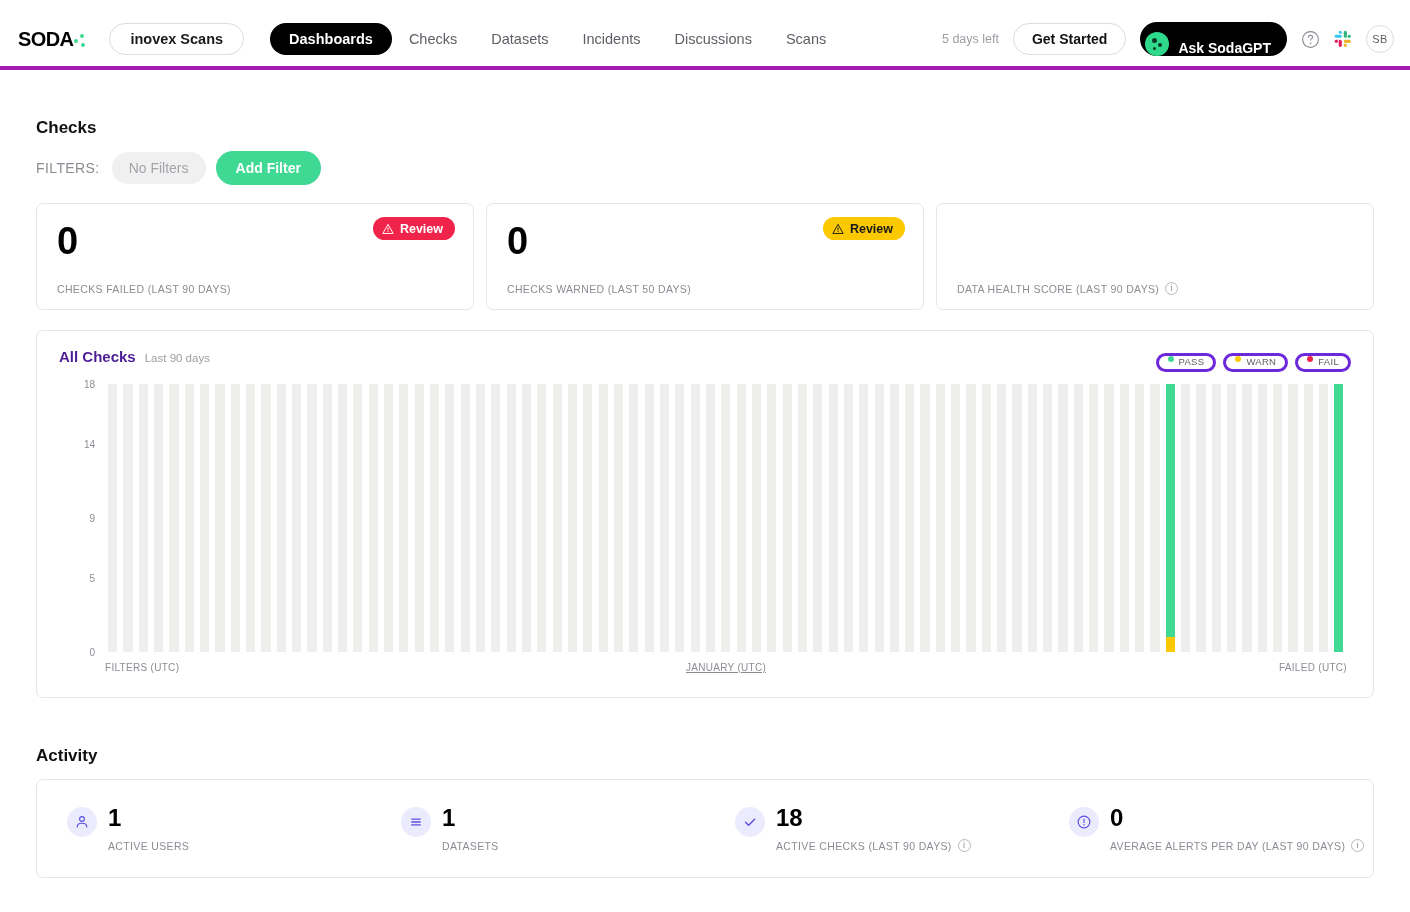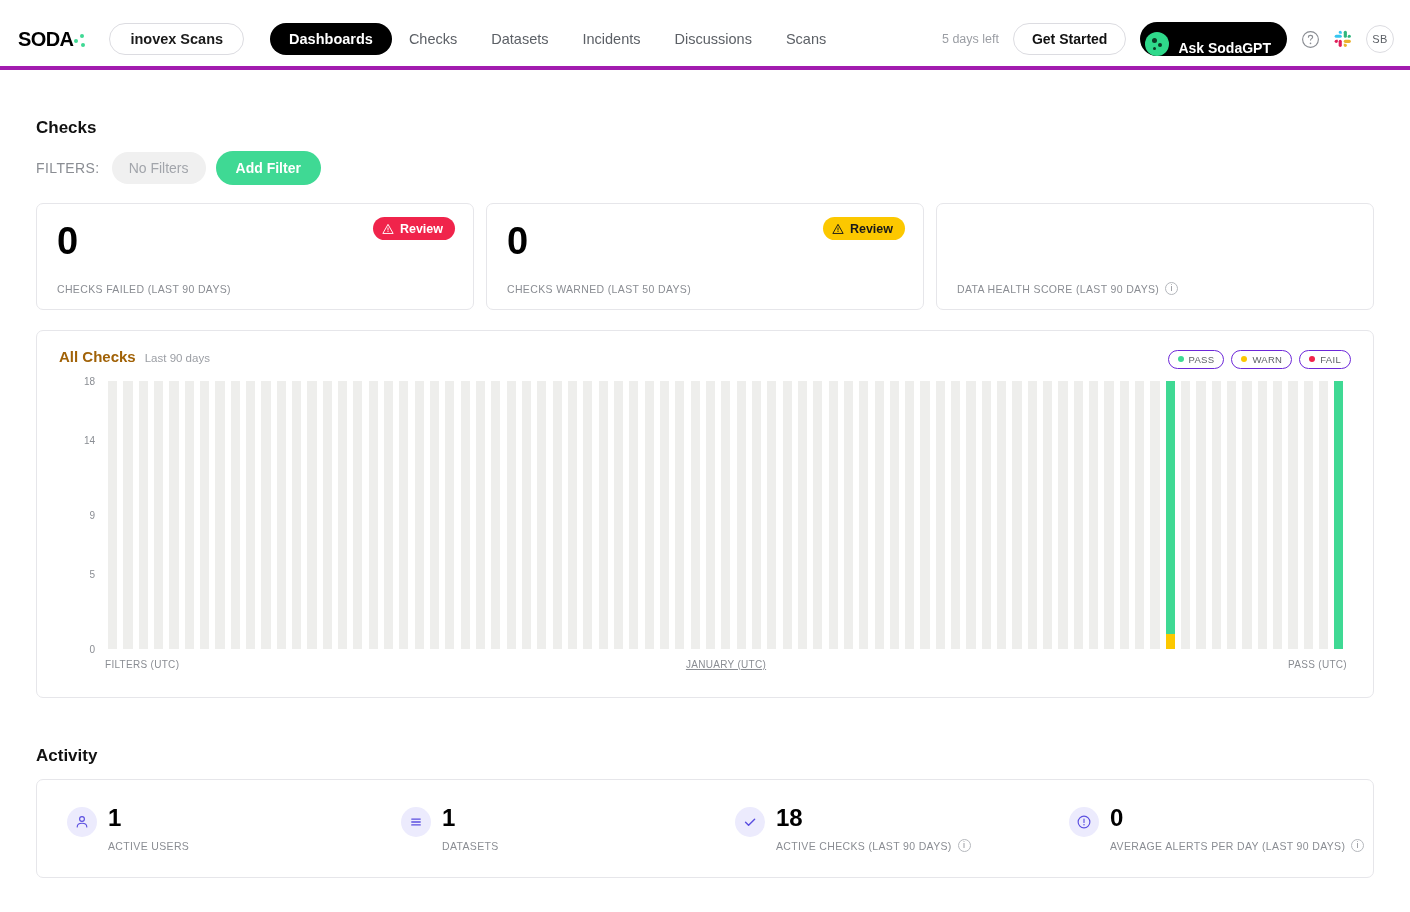--- a/index.html
+++ b/index.html
@@ -154,27 +154,27 @@
   }
 
   
   .chart-card {
     margin-top: 20px;
     border: 1px solid #e6e6ea; border-radius: 7px;
     background: #fff; height: 368px;
     padding: 17px 22px 0 22px; position: relative;
   }
   .chart-head { display: flex; align-items: baseline; }
-  .chart-title { font-size: 15px; font-weight: bold; color: #a16207; }
+  .chart-title { font-size: 15px; font-weight: bold; color: #4c1d95; }
   .chart-sub { font-size: 11.5px; color: #9b9ea4; margin-left: 9px; }
   .legend { margin-left: auto; display: flex; gap: 7px; }
   .legend-pill {
-    border: 1px solid #6d28d9; border-radius: 11px;
+    border: 3px solid #6d28d9; border-radius: 11px;
     height: 19px; padding: 0 9px;
-    display: flex; align-items: center; gap: 5px;
+    display: flex; gap: 5px;
     font-size: 9.5px; color: #5c6066; letter-spacing: 0.3px;
     cursor: pointer; background: #fff;
   }
   .legend-dot { width: 6px; height: 6px; border-radius: 50%; display: block; }
 
   .plot-wrap { position: relative; margin-top: 12px; height: 300px; }
   .y-axis {
     position: absolute; left: 0; top: 0; width: 36px; height: 268px;
   }
   .y-tick {
@@ -615,21 +615,21 @@
           <div class="bar">
             <span class="seg" style="background: rgb(238, 238, 236); height: 268px;"></span>
           </div>
           <div class="bar">
             <span class="seg" style="background: rgb(63, 217, 148); height: 268px;"></span>
           </div>
         </div>
       <div class="x-axis">
         <span class="x-left">FILTERS (UTC)</span>
         <span class="x-mid">JANUARY (UTC)</span>
-        <span class="x-right">PASS (UTC)</span>
+        <span class="x-right">FAILED (UTC)</span>
       </div>
     </div>
   </div>
 
   <div class="section-title">Activity</div>
 
   <div class="activity-card">
 
     <div class="activity-item">
       <div class="activity-icon">

